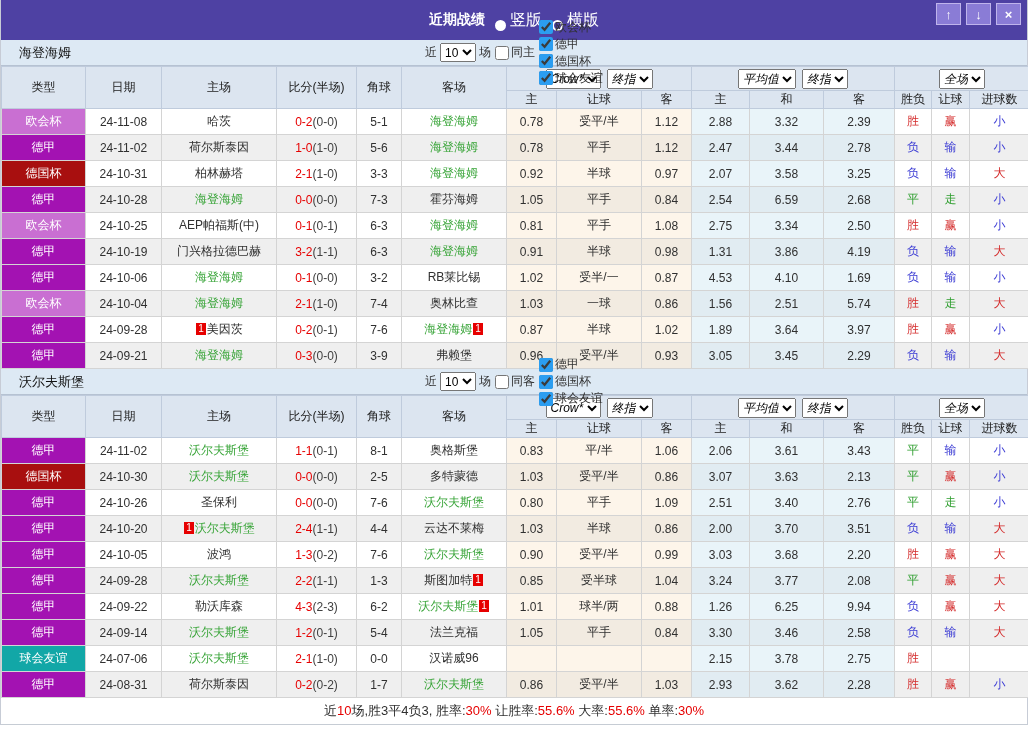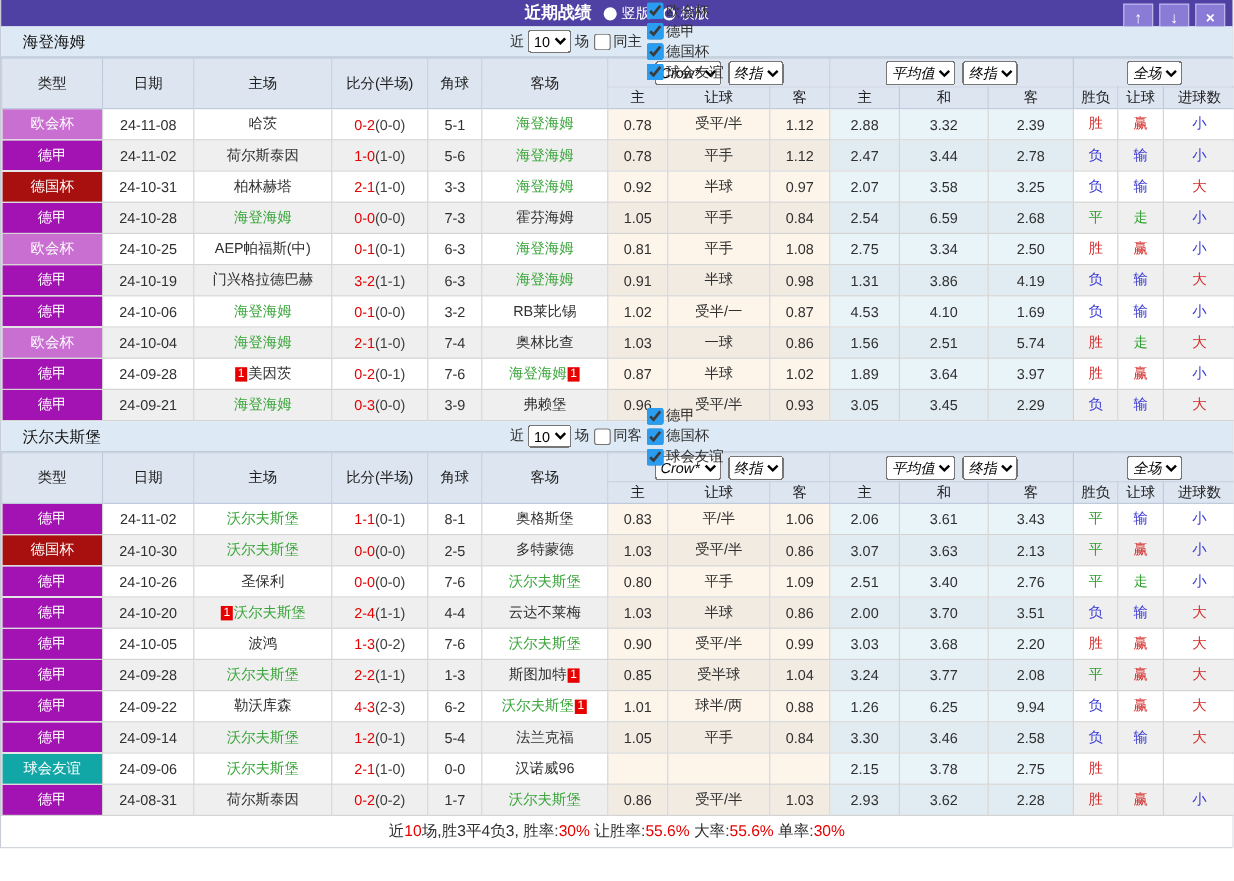--- a/index.html
+++ b/index.html
@@ -1,23 +1,23 @@
 <!DOCTYPE html>
 <html><head>
 <meta charset="utf-8">
 <style>
   * { box-sizing: border-box; }
   body { margin:0; width:1028px; font-family:"Liberation Sans","DejaVu Sans",sans-serif; font-size:12px; color:#303030; background:#fff; }
   .panel { width:1028px; border-left:1px solid #c7ccd6; border-right:1px solid #c7ccd6; }
 
   
-  .titlebar { height:22px; background:#4e41a3; color:#fff; display:flex; align-items:center; position:relative; }
+  .titlebar { height:40px; background:#4e41a3; color:#fff; display:flex; align-items:center; position:relative; }
   .title-center { margin:0 auto; display:flex; align-items:center; gap:10px; }
   .title-text { font-weight:bold; font-size:14px; }
-  .radio-opt { display:flex; align-items:center; gap:4px; cursor:pointer; font-size:12px; color:#fff;font-family:Liberation Serif, serif; }
+  .radio-opt { display:flex; align-items:flex-end; gap:4px; cursor:pointer; font-size:16px; color:#fff;font-family:Liberation Serif, serif; }
   .radio-dot { width:11px; height:11px; border:2px solid #fff; border-radius:50%; display:inline-block; background:transparent; }
   .radio-dot.checked { background:#fff; }
   .tb-buttons { position:absolute; right:6px; top:3px; display:flex; gap:5px; }
   .tb-btn { width:25px; height:22px; background:#8a7cd6; border:1px solid #bfb4ec; color:#fff; font-weight:bold; font-size:13px; display:flex; align-items:center; justify-content:center; cursor:pointer; }
 
   
   .filter-row { height:26px; background:#dde9f4; border-bottom:1px solid #b6c2d2; display:flex; align-items:center; position:relative; }
   .team-name { position:absolute; left:18px; font-size:13px; color:#101010; }
   .filter-center { margin:0 auto; display:flex; align-items:center; gap:3px; }
   .filter-center select { font-size:12px; height:19px; }
@@ -542,21 +542,21 @@
           <td class="col-asian">0.84</td>
           <td class="col-euro">3.30</td>
           <td class="col-euro">3.46</td>
           <td class="col-euro">2.58</td>
           <td class="col-res t-blue">负</td>
           <td class="col-res t-blue">输</td>
           <td class="col-res t-red">大</td>
         </tr>
         <tr>
           <td class="col-type" style="background: rgb(18, 167, 167);">球会友谊</td>
-          <td class="col-date">24-09-06</td>
+          <td class="col-date">24-07-06</td>
           <td class="col-team"><span class="focus">沃尔夫斯堡</span></td>
           <td class="col-score"><span class="score-main">2-1</span><span class="score-half">(1-0)</span></td>
           <td class="col-corner">0-0</td>
           <td class="col-team"><span>汉诺威96</span></td>
           <td class="col-asian"></td>
           <td class="col-asian"></td>
           <td class="col-asian"></td>
           <td class="col-euro">2.15</td>
           <td class="col-euro">3.78</td>
           <td class="col-euro">2.75</td>

